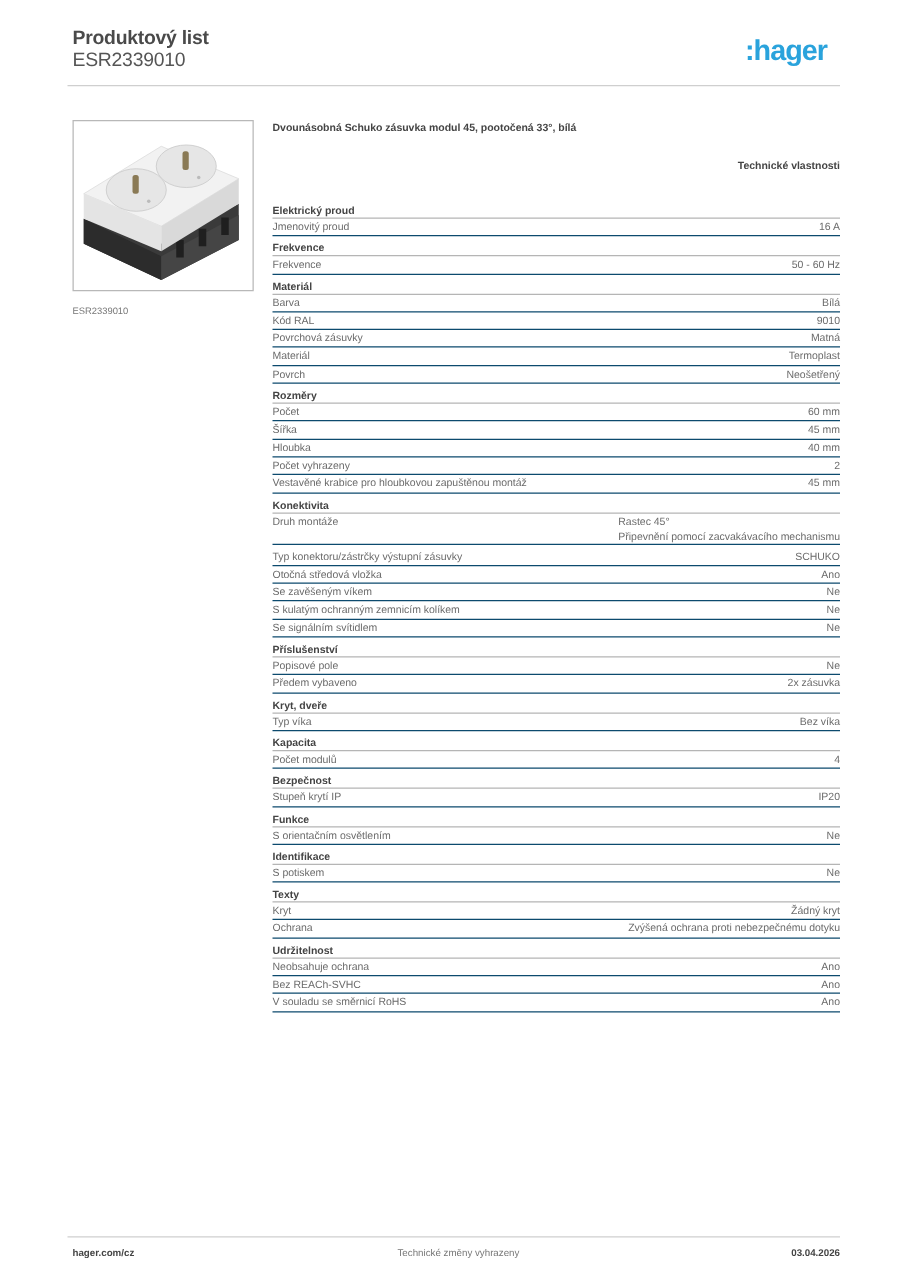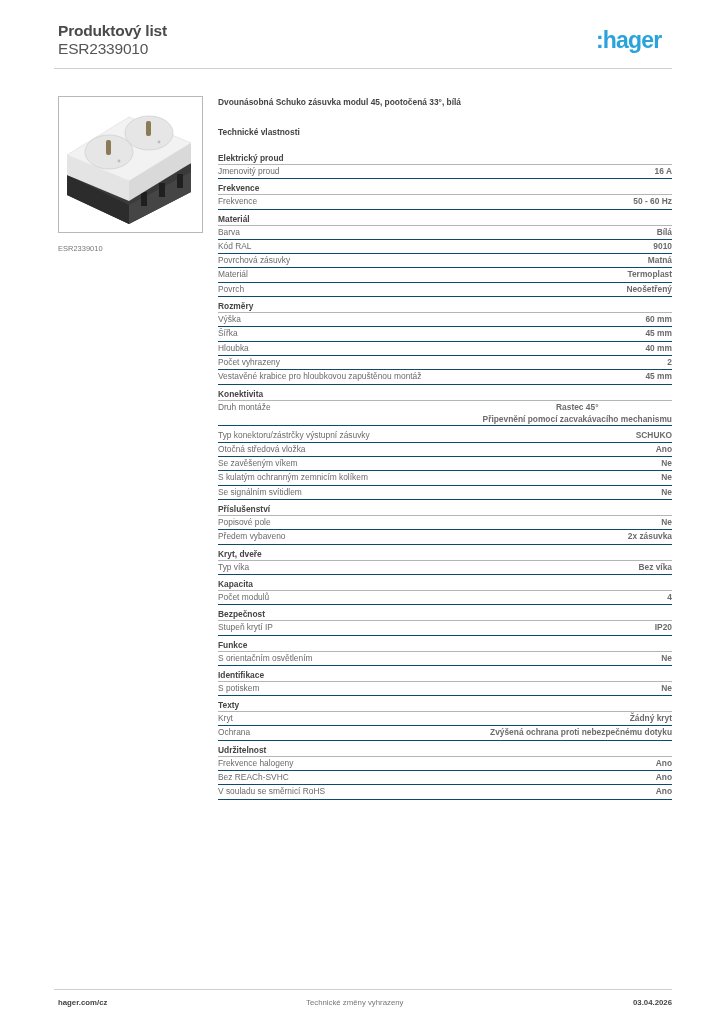--- a/index.html
+++ b/index.html
@@ -11,36 +11,36 @@
   .logo { position: absolute; left: 596px; top: 26px; font-size: 23px; font-weight: bold;
           color: #2aa3dc; letter-spacing: -0.8px; line-height: 28px; }
   .header-rule { position: absolute; left: 54px; top: 68px; width: 618px; height: 1px; background: #cfcfcf; }
 
   .image-box { position: absolute; left: 58px; top: 96px; width: 145px; height: 137px;
                border: 1px solid #b8b8b8; box-sizing: border-box; background: #fff; }
   .image-caption { position: absolute; left: 58px; top: 244px; font-size: 7.5px; color: #777; }
 
   .content { position: absolute; left: 218px; top: 96px; width: 454px; }
   .product-desc { font-size: 8.4px; font-weight: bold; color: #444; height: 13px; line-height: 13px; }
-  .tech-title { font-size: 8.4px; font-weight: bold; color: #444; margin-top: 17px; height: 13px; line-height: 13px; }
+  .tech-title { font-size: 8.4px; font-weight: bold; color: #444; margin-top: 17px; height: 13px; line-height: 13px; text-align: right; }
 
   .section { margin-top: 3px; }
-  .section:first-of-type { margin-top: 13px; }
+  .section:first-of-type { margin-top: 23px; }
   .sec-title { font-size: 8.4px; font-weight: bold; color: #444; height: 12px; line-height: 12px;
                border-bottom: 1.3px solid #b5b5b5; }
   .row { display: flex; justify-content: space-between; align-items: flex-start;
          font-size: 8.4px; color: #6b6b6b; min-height: 13.3px; line-height: 13.3px;
          border-bottom: 1px solid #0c4a6e; }
-  .row .val { text-align: center; font-weight: bold; }
+  .row .val { text-align: left; }
   .row .val div { line-height: 12px; }
 
   .footer-rule { position: absolute; left: 54px; top: 989px; width: 618px; height: 1px; background: #cfcfcf; }
   .footer { position: absolute; left: 58px; top: 998px; width: 614px; font-size: 7.8px; }
   .f-left { position: absolute; left: 0; font-weight: bold; color: #444; }
-  .f-mid { position: absolute; left: 248px; color: #777; }
+  .f-mid { position: absolute; left: 260px; color: #777; }
   .f-right { position: absolute; right: 0; font-weight: bold; color: #444; text-align: right; }
 </style>
 </head>
 <body>
 
 <div class="header">
   <div class="doc-title">Produktový list</div>
   <div class="doc-code">ESR2339010</div>
 </div>
 <div class="logo">:hager</div>
@@ -122,21 +122,21 @@
         <div class="row">
           <span class="lbl">Povrch</span>
           <span class="val">
             <div>Neošetřený</div>
           </span>
         </div>
       </div>
       <div class="section">
         <div class="sec-title">Rozměry</div>
         <div class="row">
-          <span class="lbl">Výška</span>
+          <span class="lbl">Počet</span>
           <span class="val">
             <div>60 mm</div>
           </span>
         </div>
         <div class="row">
           <span class="lbl">Šířka</span>
           <span class="val">
             <div>45 mm</div>
           </span>
         </div>
@@ -272,21 +272,21 @@
         <div class="row">
           <span class="lbl">Ochrana</span>
           <span class="val">
             <div>Zvýšená ochrana proti nebezpečnému dotyku</div>
           </span>
         </div>
       </div>
       <div class="section">
         <div class="sec-title">Udržitelnost</div>
         <div class="row">
-          <span class="lbl">Frekvence halogeny</span>
+          <span class="lbl">Neobsahuje ochrana</span>
           <span class="val">
             <div>Ano</div>
           </span>
         </div>
         <div class="row">
           <span class="lbl">Bez REACh-SVHC</span>
           <span class="val">
             <div>Ano</div>
           </span>
         </div>

